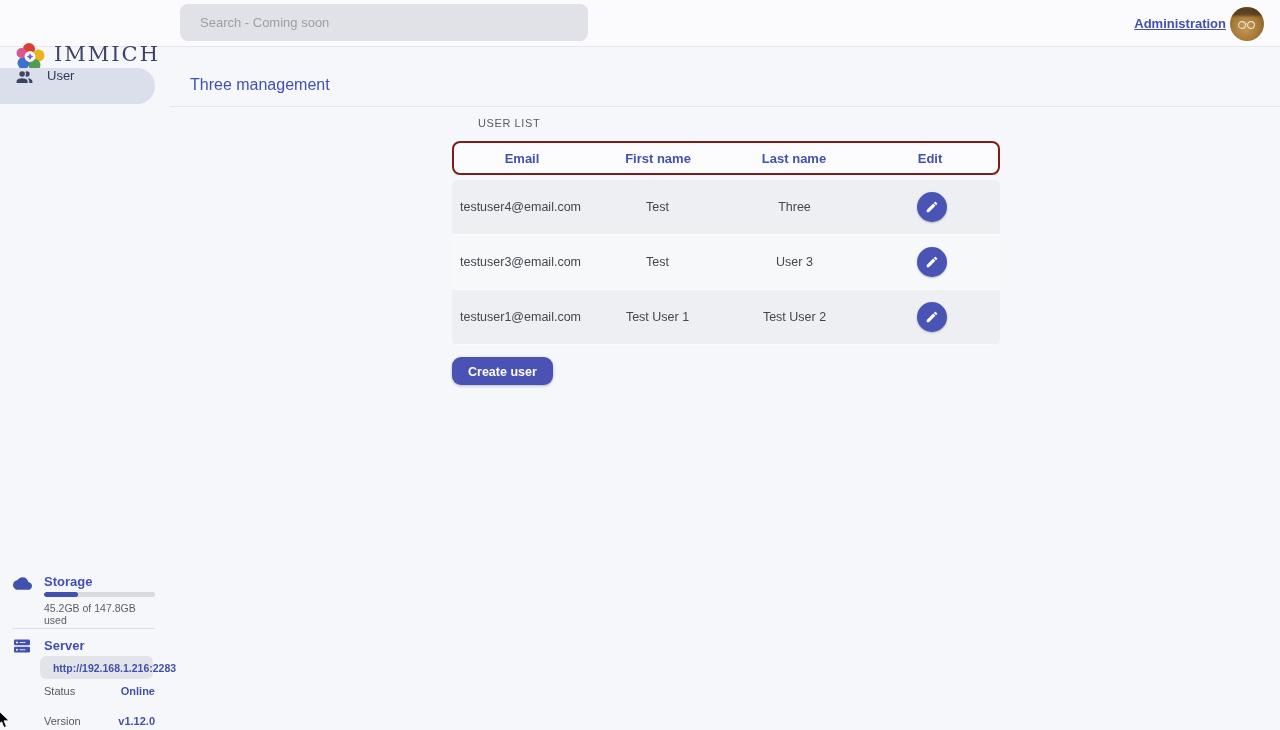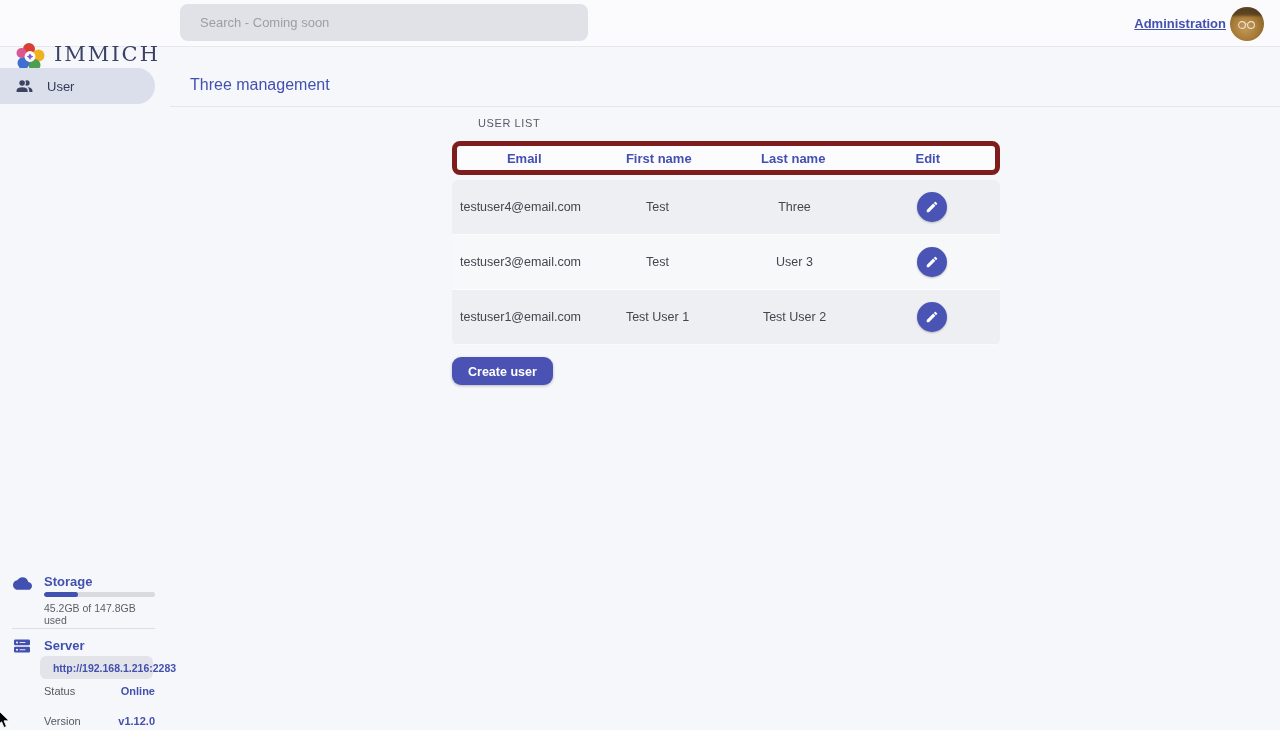--- a/index.html
+++ b/index.html
@@ -44,21 +44,21 @@
     content:""; position:absolute; top:0; left:0; right:0; height:9px;
     background:rgba(40,30,20,.55); filter:blur(1px);
   }
   .avatar svg { position:absolute; left:7px; top:13px; }
 
   
   .sidebar { position:absolute; left:0; top:47px; width:155px; bottom:0; }
   .nav-pill {
     position:absolute; left:0; top:21px; width:155px; height:36px;
     background:#dbdeeb; border-radius:0 18px 18px 0;
-    display:flex; align-items:center; gap:13px; padding-left:15px; cursor:pointer;
+    display:flex; gap:13px; padding-left:15px; cursor:pointer;
   }
   .nav-pill .label { font-size:13px; color:#313a58; font-weight:500; }
 
   .storage-title,.server-title { position:absolute; left:44px; font-size:13px; font-weight:bold; color:#4250af; }
   .side-icon { position:absolute; left:13px; }
   .progress-track {
     position:absolute; left:44px; top:545px; width:111px; height:5px;
     background:#d8dade; border-radius:3px; overflow:hidden;
   }
   .progress-fill { height:100%; width:31%; background:#4250af; border-radius:3px; }
@@ -80,21 +80,21 @@
     font-size:16px; font-weight:500; color:#4250af;
   }
   .title-divider { position:absolute; left:170px; top:106px; right:0; height:1px; background:#e5e6eb; }
 
   .section-title {
     position:absolute; left:452px; top:117px;
     font-size:11px; letter-spacing:.6px; color:#555b67; font-weight:500;padding-left:26px;
   }
   .table-header {
     position:absolute; left:452px; top:141px; width:548px; height:34px;
-    background:#fcfcfe; border:5px solid #7f1d1d; border-radius:8px;
+    background:#fcfcfe; border:2px solid #7f1d1d; border-radius:8px;
     display:flex; align-items:center;
   }
   .th { flex:1; text-align:center; font-size:13px; font-weight:bold; color:#4250af; }
   .table-rows { position:absolute; left:452px; top:180px; width:548px; border-radius:6px; overflow:hidden; }
   .tr { height:55px; display:flex; align-items:center; border-bottom:1px solid #fbfbfd; }
   .tr:nth-child(odd) { background:#edeff2; }
   .tr:nth-child(even) { background:#f7f8fa; }
   .td { flex:1; text-align:center; font-size:12.5px; color:#43464e; }
   .edit-cell { flex:1; display:flex; justify-content:center; }
   .edit-btn {

